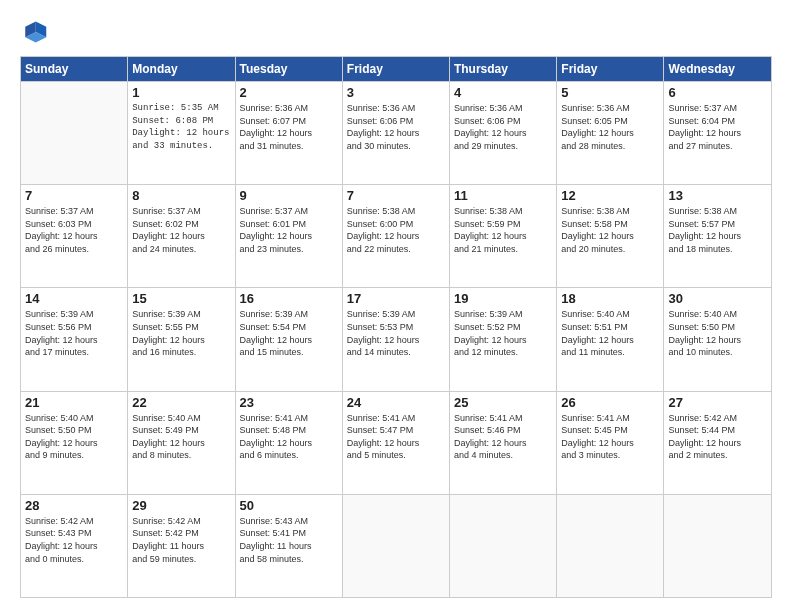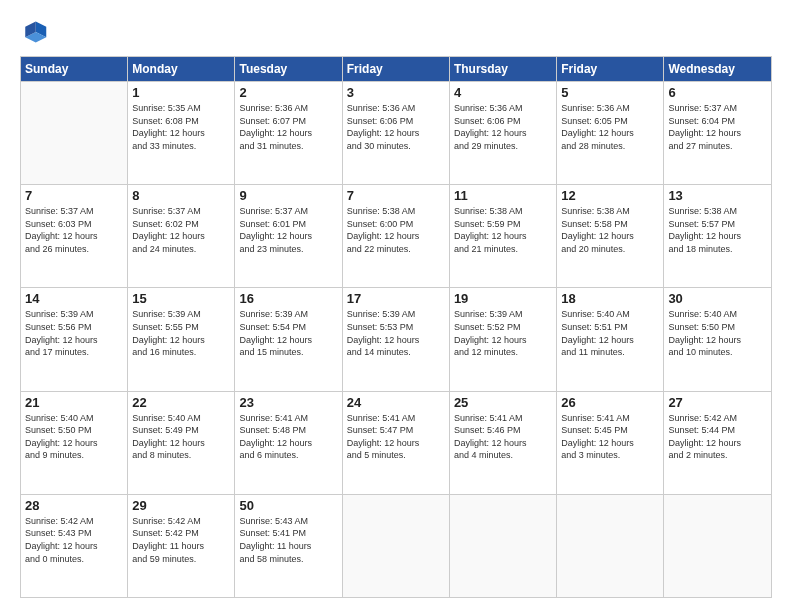--- a/index.html
+++ b/index.html
@@ -127,21 +127,21 @@
           <th>Thursday</th>
           <th>Friday</th>
           <th>Wednesday</th>
         </tr>
     </thead>
     <tbody id="cal-body">
     <tr>
           <td class="empty"></td>
           <td>
             <span class="day-number">1</span>
-            <div class="day-info" style="white-space: pre-line;">Sunrise: 5:35 AM
+            <div class="day-info" style="white-space: pre-line; font-family: Liberation Mono, monospace;">Sunrise: 5:35 AM
 Sunset: 6:08 PM
 Daylight: 12 hours
 and 33 minutes.</div>
           </td>
           <td>
             <span class="day-number">2</span>
             <div class="day-info" style="white-space: pre-line;">Sunrise: 5:36 AM
 Sunset: 6:07 PM
 Daylight: 12 hours
 and 31 minutes.</div>

